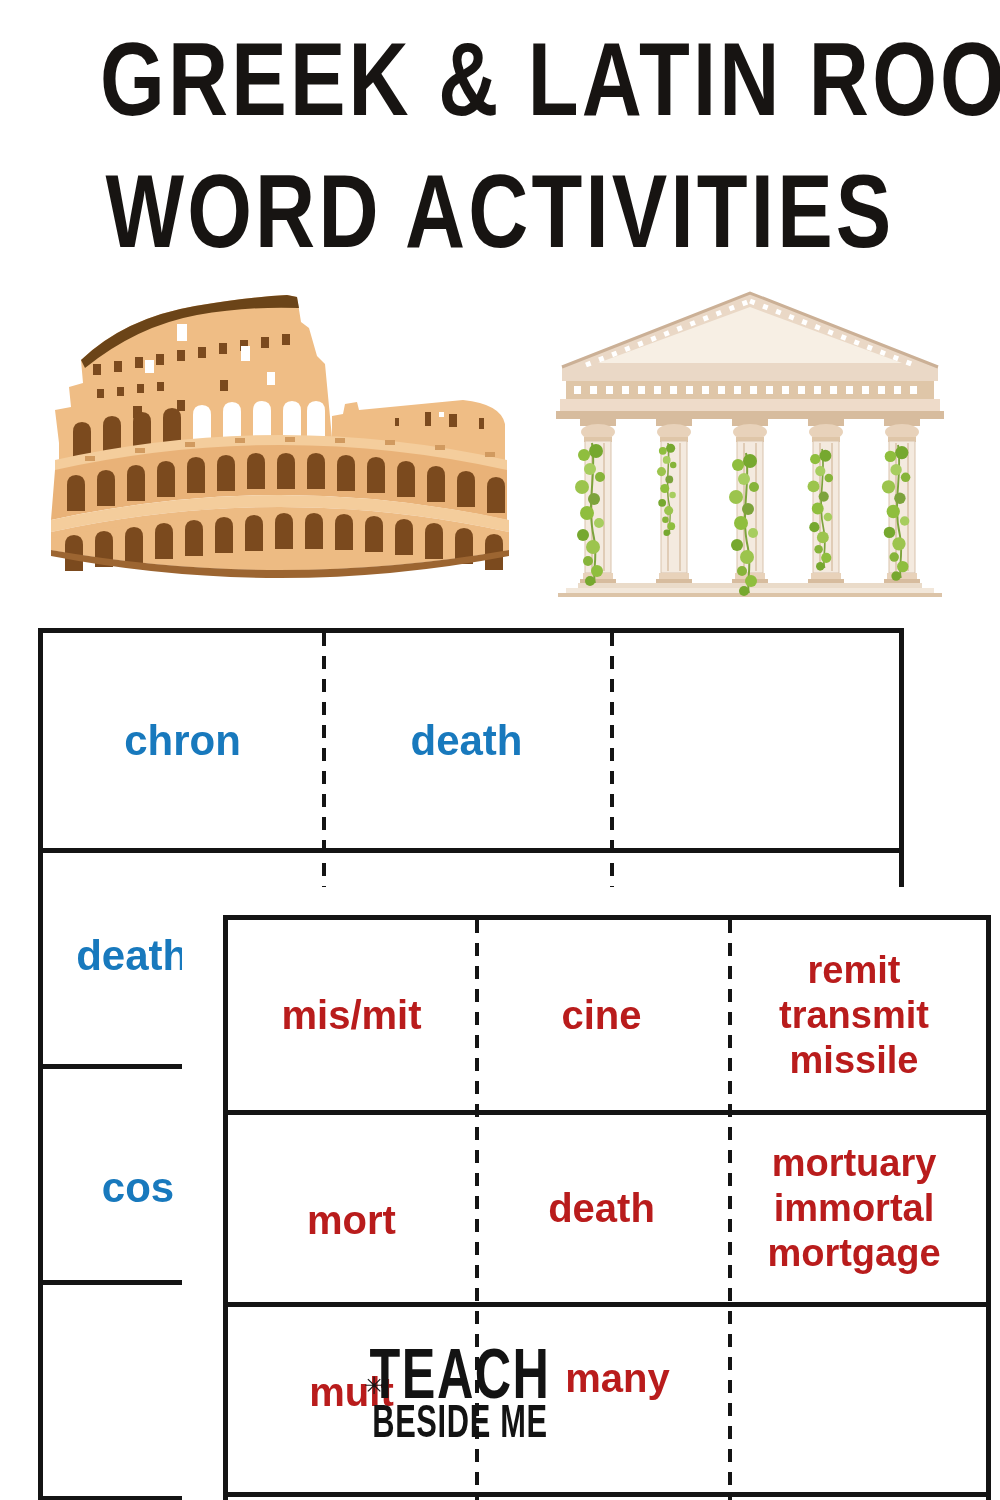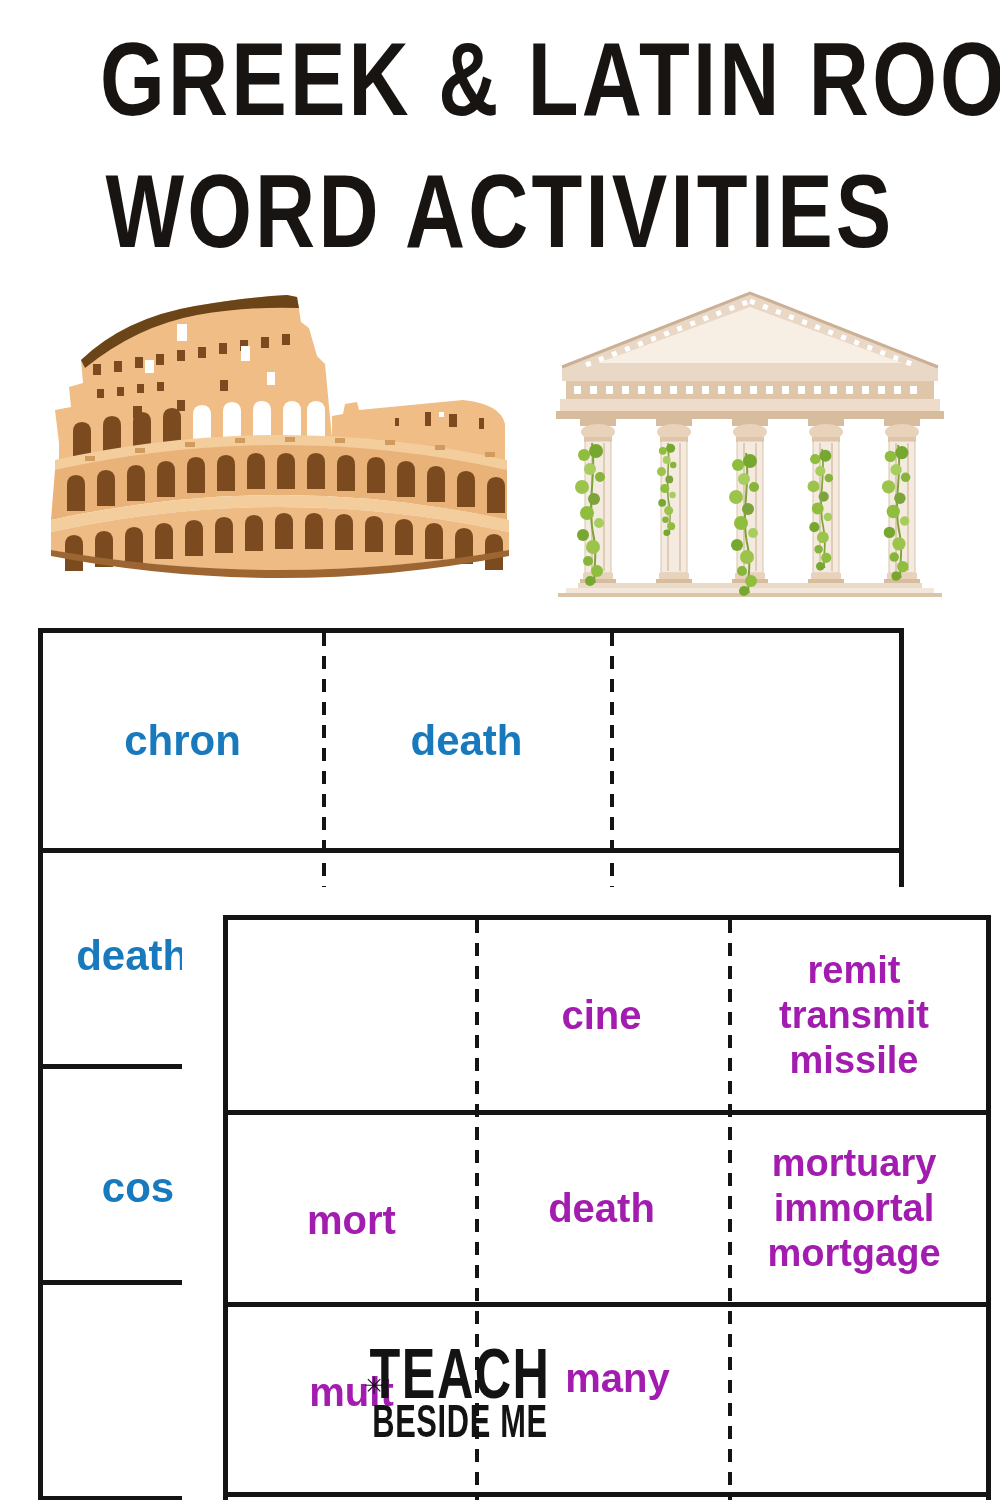--- a/index.html
+++ b/index.html
@@ -16,21 +16,21 @@
   .temple{position:absolute;left:550px;top:285px;}
   
   .t1{position:absolute;left:38px;top:628px;width:856px;height:880px;
       border:5px solid #141414;border-bottom:none;z-index:1;}
   .vdash{position:absolute;top:0;bottom:0;width:4px;
          background:repeating-linear-gradient(to bottom,#141414 0 13px,transparent 13px 23px);}
   .hline{position:absolute;left:0;right:0;height:5px;background:#141414;}
   .cell{position:absolute;display:flex;align-items:center;justify-content:center;
         text-align:center;font-weight:700;white-space:pre-line;}
   .blue{color:#1879bd;font-size:42px;line-height:52px;}
-  .green{color:#a21caf;font-size:40px;line-height:45px;}
+  .green{color:#b91c1c;font-size:40px;line-height:45px;}
   .green.ex{font-size:38px;}
   
   .t2wrap{position:absolute;left:182px;top:887px;width:818px;height:613px;background:#fff;z-index:2;}
   .t2{position:absolute;left:41px;top:28px;width:758px;height:585px;
       border:5px solid #141414;border-bottom:none;}
   
   .logo{position:absolute;left:300px;top:1344px;width:320px;text-align:center;color:#131313;z-index:3;}
   .logo .l1{font-size:70px;font-weight:900;line-height:60px;letter-spacing:2px;
             transform:scaleX(0.72);transform-origin:50% 0;white-space:nowrap;}
   .logo .l2{font-size:46px;font-weight:900;line-height:42px;letter-spacing:1px;
@@ -267,20 +267,21 @@
   </div>
 
   <div class="t2wrap">
     <div class="t2">
       <div class="vdash" style="left:247px"></div>
       <div class="vdash" style="left:500px"></div>
       <div class="hline" style="top:190px"></div>
       <div class="hline" style="top:382px"></div>
       <div class="hline" style="top:572px"></div>
 
+      <div class="cell green" style="left:0;top:0;width:247px;height:190px">mis/mit</div>
       <div class="cell green" style="left:251px;top:0;width:245px;height:190px">cine</div>
       <div class="cell green ex" style="left:504px;top:0;width:244px;height:190px">remit
 transmit
 missile</div>
 
       <div class="cell green" style="left:0;top:207px;width:247px;height:187px">mort</div>
       <div class="cell green ex" style="left:504px;top:195px;width:244px;height:187px">mortuary
 immortal
 mortgage</div>
       <div class="cell green" style="left:251px;top:195px;width:245px;height:187px">death</div>

